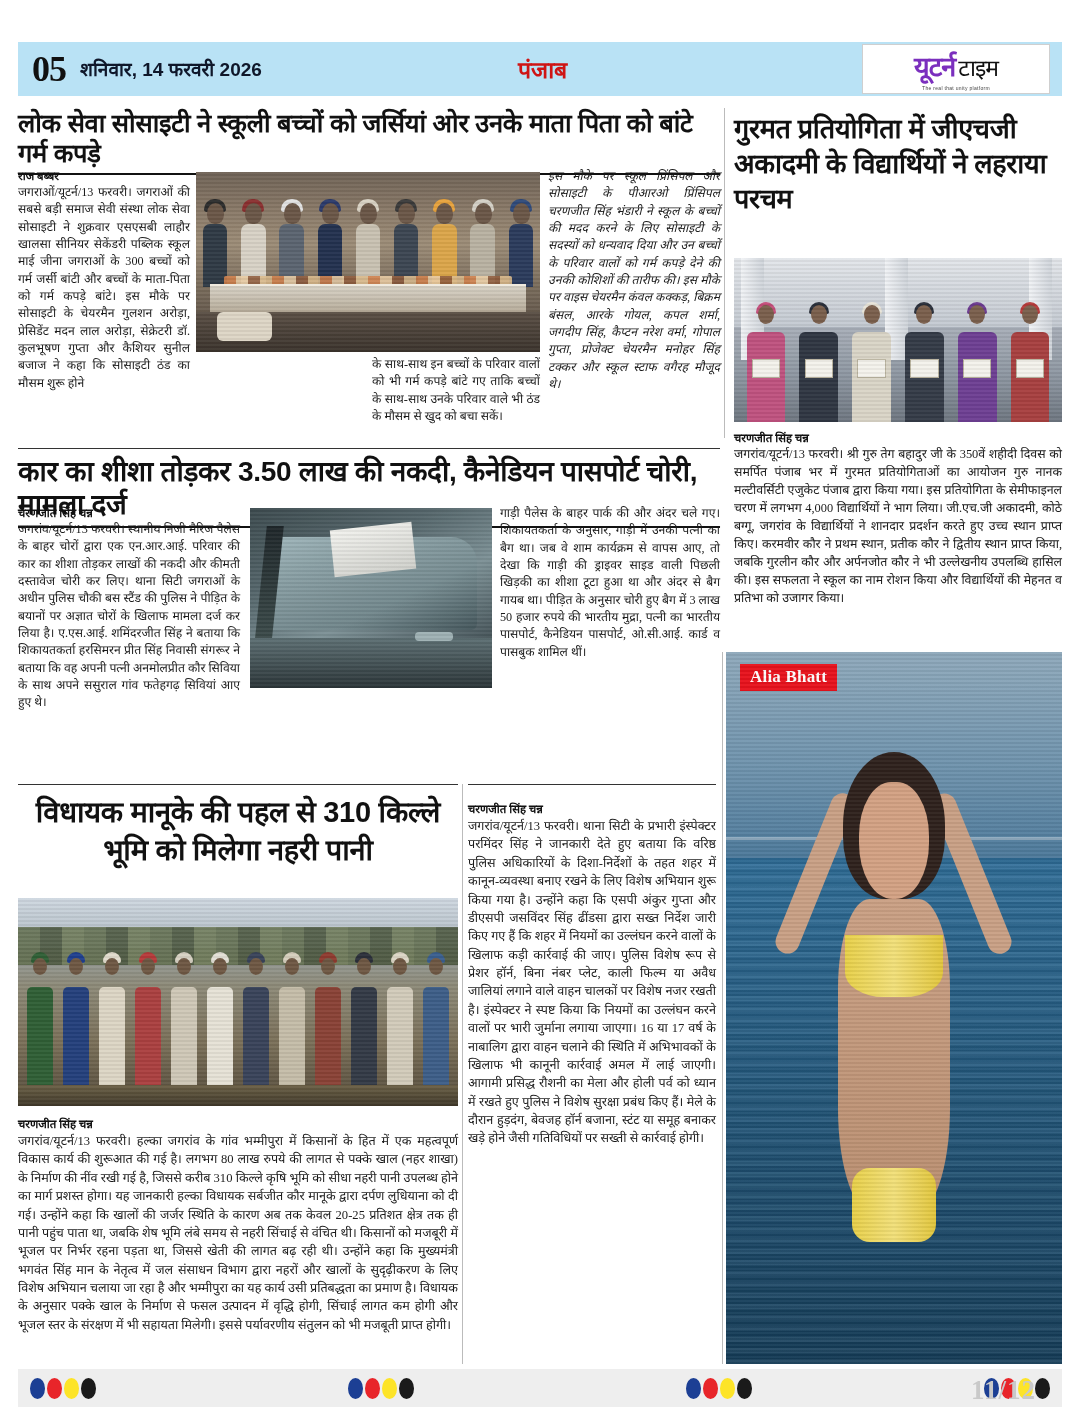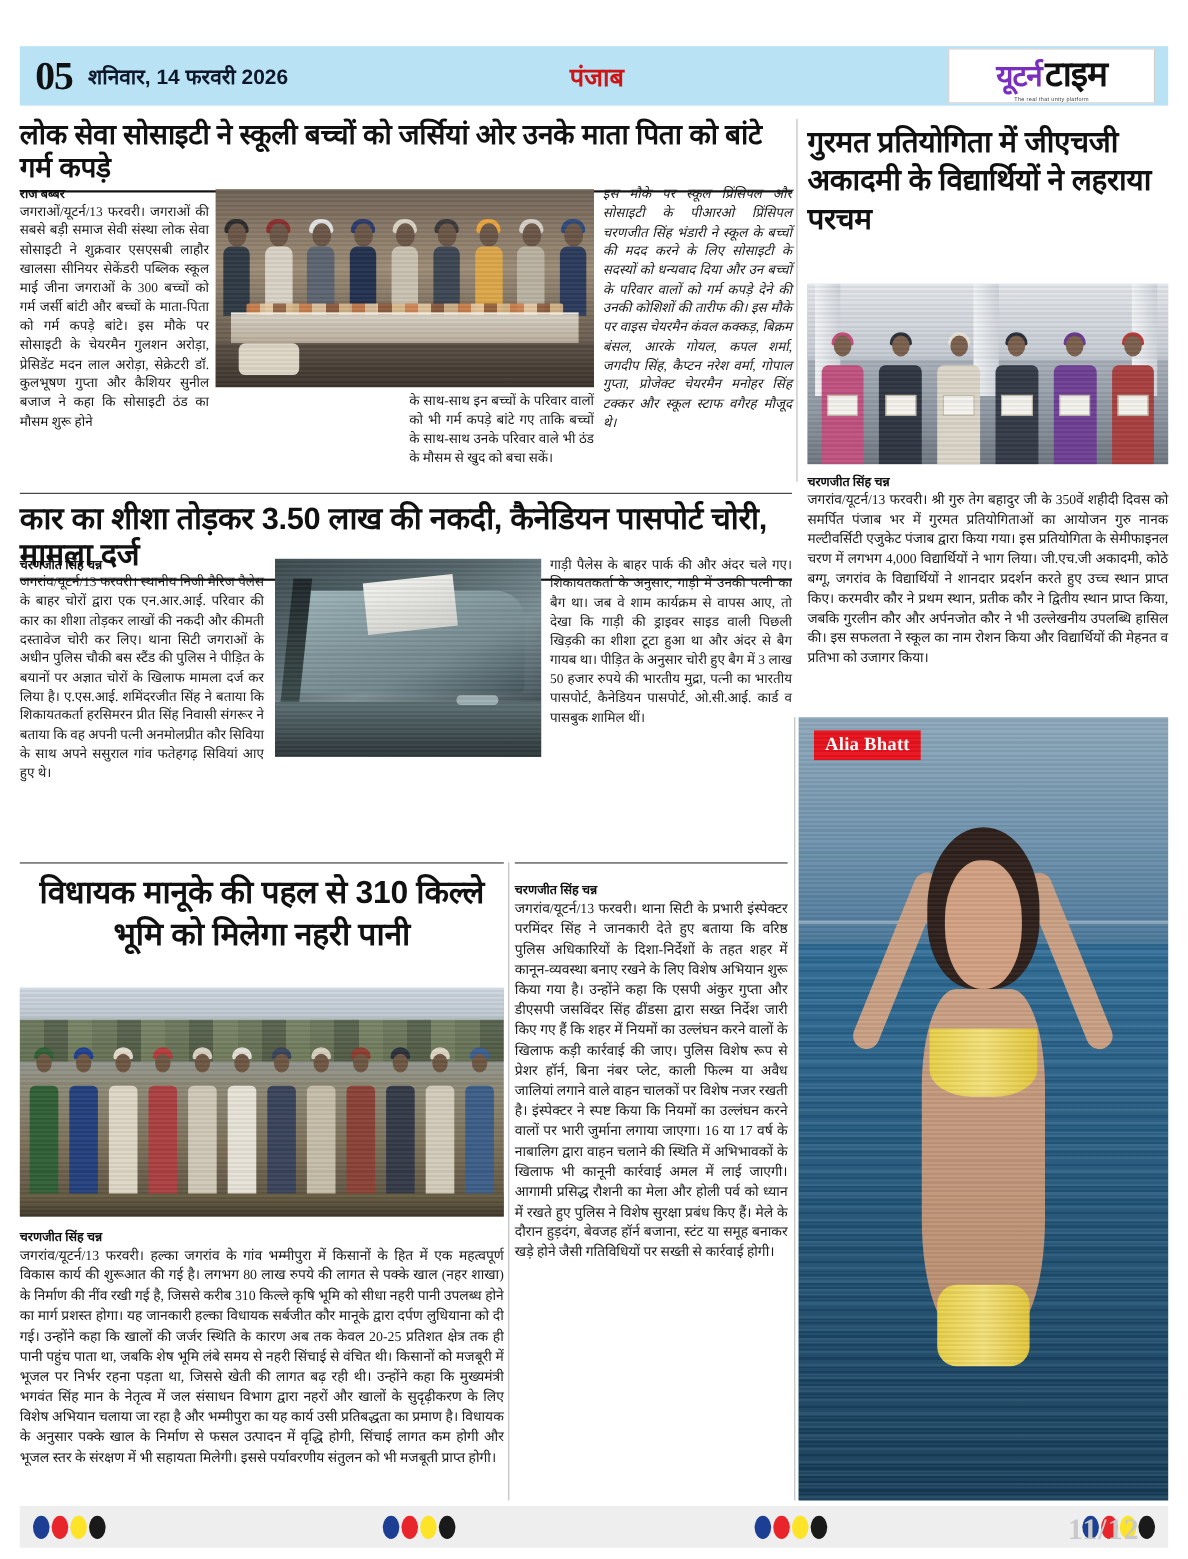--- a/index.html
+++ b/index.html
@@ -48,21 +48,21 @@
     overflow:hidden;
   }
   .mh-logo-line { display:flex; align-items:baseline; }
   .mh-logo-a {
     font-family:"Liberation Sans", sans-serif;
     font-weight:bold; font-size:27px; color:#7b2fbe;
     letter-spacing:-1px;
   }
   .mh-logo-b {
     font-family:"Liberation Sans", sans-serif;
-    font-weight:bold; font-size:32px; color:#111;
+    font-weight:normal; font-size:23px; color:#111;
     letter-spacing:-1px; margin-left:3px;
   }
   .mh-logo-tag {
     font-family:"Liberation Sans", sans-serif;
     font-size:5px; color:#444; margin-top:1px;
     letter-spacing:0.3px;
   }
 
   
   .rule { background:#111; height:2px; width:100%; }

